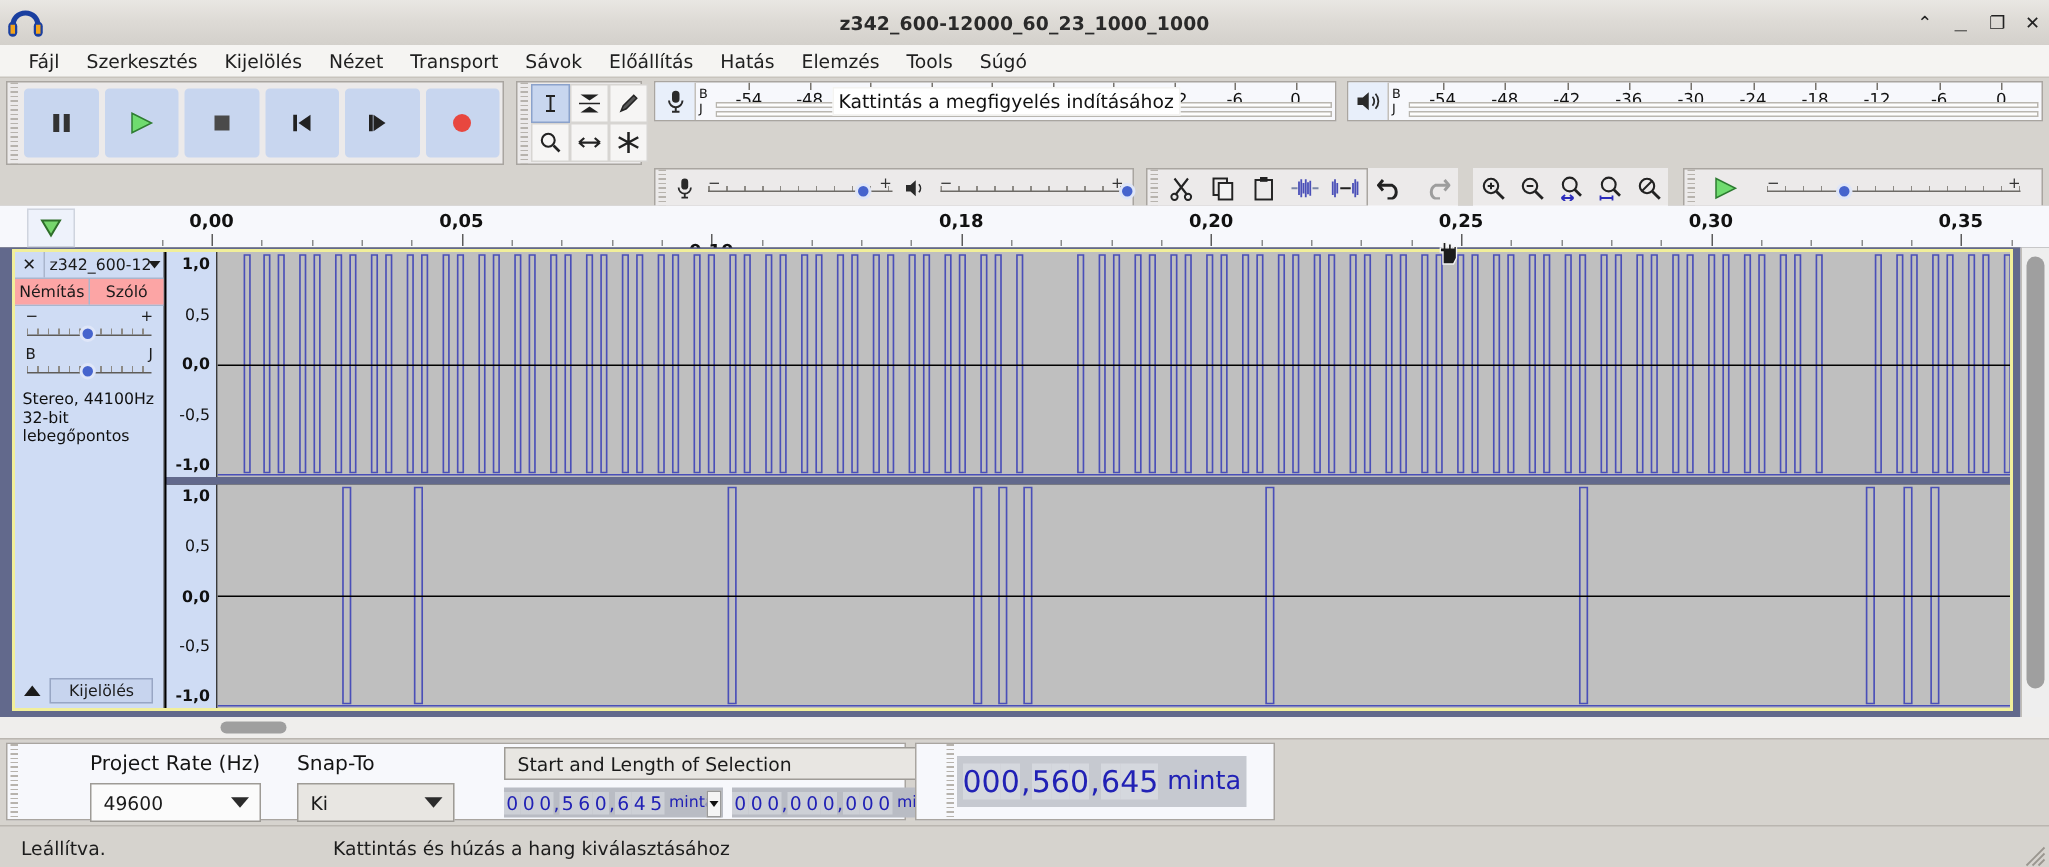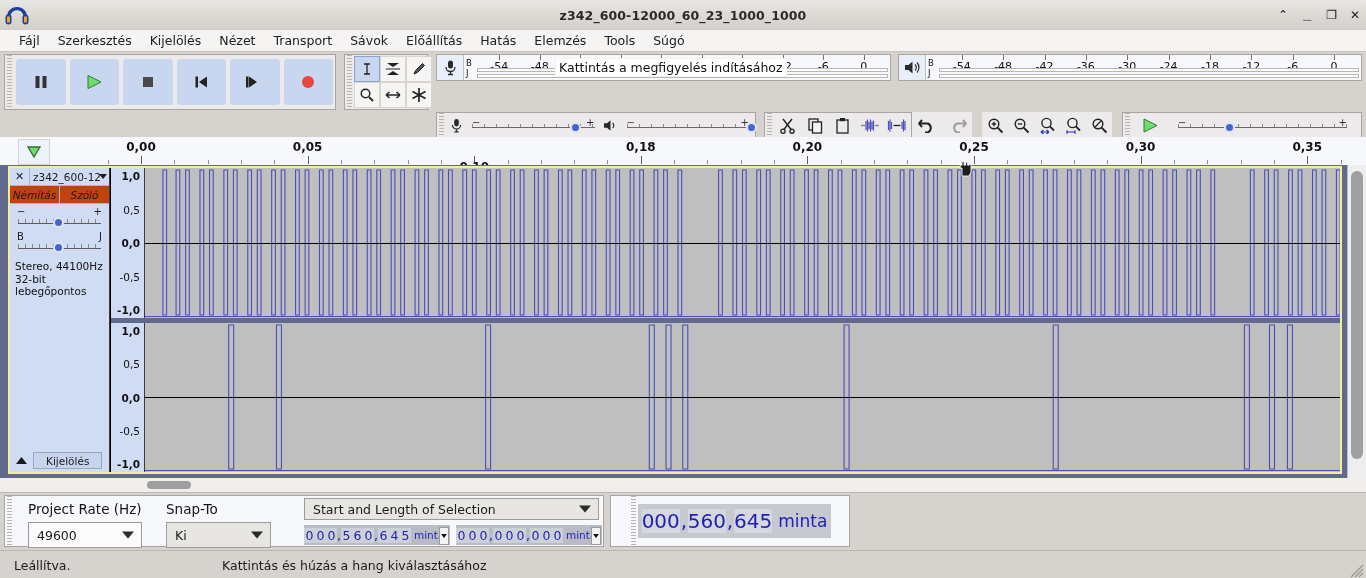--- a/index.html
+++ b/index.html
@@ -128,21 +128,21 @@
   .tp-head{display:flex;height:17px;align-items:stretch;border-bottom:1px solid #aab6cd;}
   .tp-x{width:19px;display:flex;align-items:center;justify-content:center;cursor:pointer;
         font-size:11px;font-weight:bold;border-right:1px solid #aab6cd;}
   .tp-name{flex:1 1 auto;display:flex;align-items:center;padding-left:3px;font-size:10.5px;
            position:relative;cursor:pointer;overflow:hidden;white-space:nowrap;}
   .tp-name .arr{position:absolute;right:2px;top:6px;width:0;height:0;
                 border-left:4.5px solid transparent;border-right:4.5px solid transparent;
                 border-top:5px solid #1d1d1d;}
   .tp-ms{display:flex;height:17px;border-bottom:1px solid #aab6cd;}
   .tp-ms div{flex:1 1 50%;display:flex;align-items:center;justify-content:center;
-             font-size:10.5px;background:#c2410c;border-right:1px solid #aab6cd;cursor:pointer;font-style:italic;}
+             font-size:10.5px;background:#fca5a5;border-right:1px solid #aab6cd;cursor:pointer;}
   .tp-ms div:last-child{border-right:none;}
   .tslider{position:relative;height:22px;margin:3px 6px 0 6px;}
   .tslider .lbl{position:absolute;top:0;font-size:10px;color:#1b1b1b;line-height:9px;}
   .tslider .lbl.l{left:1px;} .tslider .lbl.r{right:1px;}
   .tslider .track{position:absolute;left:2px;right:2px;top:16px;height:1px;background:#5f5c58;}
   .tslider .ticks{position:absolute;left:2px;right:2px;top:12px;height:4px;
       background-image:repeating-linear-gradient(to right,#8d8a85 0 1px,transparent 1px 7px);}
   .tslider .thumb{position:absolute;top:10px;left:42%;width:11px;height:11px;border-radius:50%;
                   background:#4664cd;border:2px solid #dfe6f8;box-sizing:border-box;cursor:pointer;}
   .tp-info{padding:6px 4px 0 5px;font-size:10.5px;line-height:12.5px;color:#101010;}
@@ -168,21 +168,21 @@
            border-left:1px solid #c0bdb8;}
   .vthumb{position:absolute;left:3px;top:6px;width:12px;height:288px;border-radius:6px;background:#9f9f9f;cursor:pointer;}
   .hscrollrow{position:absolute;left:0;top:478px;width:1366px;height:14px;background:#efeeec;}
   .hthumb{position:absolute;left:147px;top:3px;width:44px;height:8px;border-radius:4px;background:#9f9f9f;cursor:pointer;}
 
   
   .selbar{position:absolute;left:0;top:492px;width:1366px;height:58px;background:#d6d3ce;
           border-top:1px solid #bab6b0;}
   .selpanel{position:absolute;box-sizing:border-box;background:#f7f8fc;border:1px solid #a9a5a0;
             display:flex;align-items:flex-start;}
-  .sp1{left:4px;top:2px;width:600px;height:52px;}
+  .sp1{left:4px;top:2px;width:600px;height:52px;gap:32px;}
   .sp2{left:610px;top:2px;width:240px;height:52px;justify-content:center;align-items:center;}
   .fieldlab{font-size:13.5px;color:#141414;}
   .selcombo{height:26px;background:#fbfbfb;border:1px solid #9e9b96;position:relative;
             display:flex;align-items:center;padding-left:8px;box-sizing:border-box;font-size:12.5px;cursor:pointer;}
   .selcombo.grey{background:#e8e6e2;}
   .numbox{height:20px;background:#b9bcc4;display:flex;align-items:center;position:relative;
           font-family:"DejaVu Sans","Liberation Sans",sans-serif;cursor:text;padding-right:11px;box-sizing:border-box;}
   .numbox .grp{display:flex;}
   .numbox .d{width:11px;text-align:center;font-size:12.5px;color:#2121b5;background:#cdd0d6;}
   .numbox .sep{width:5px;text-align:center;font-size:12.5px;color:#2121b5;}

